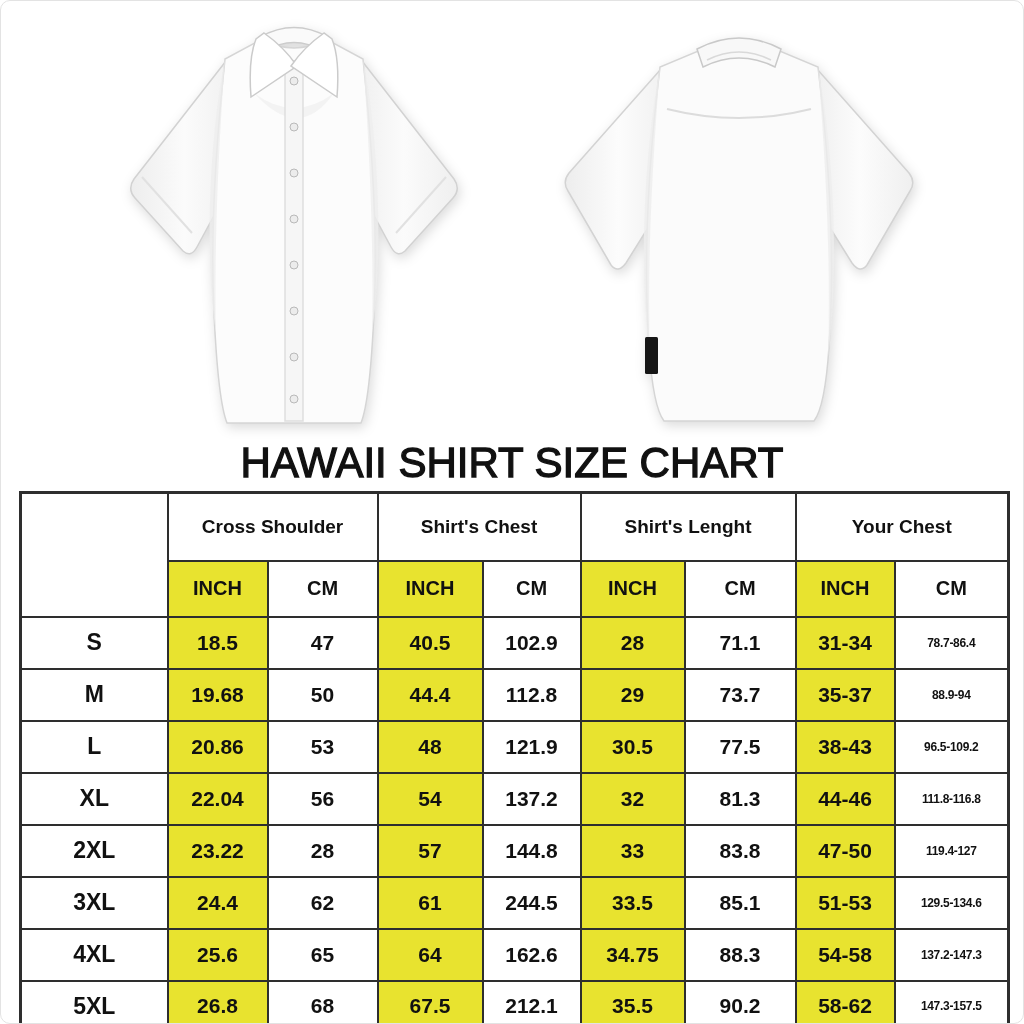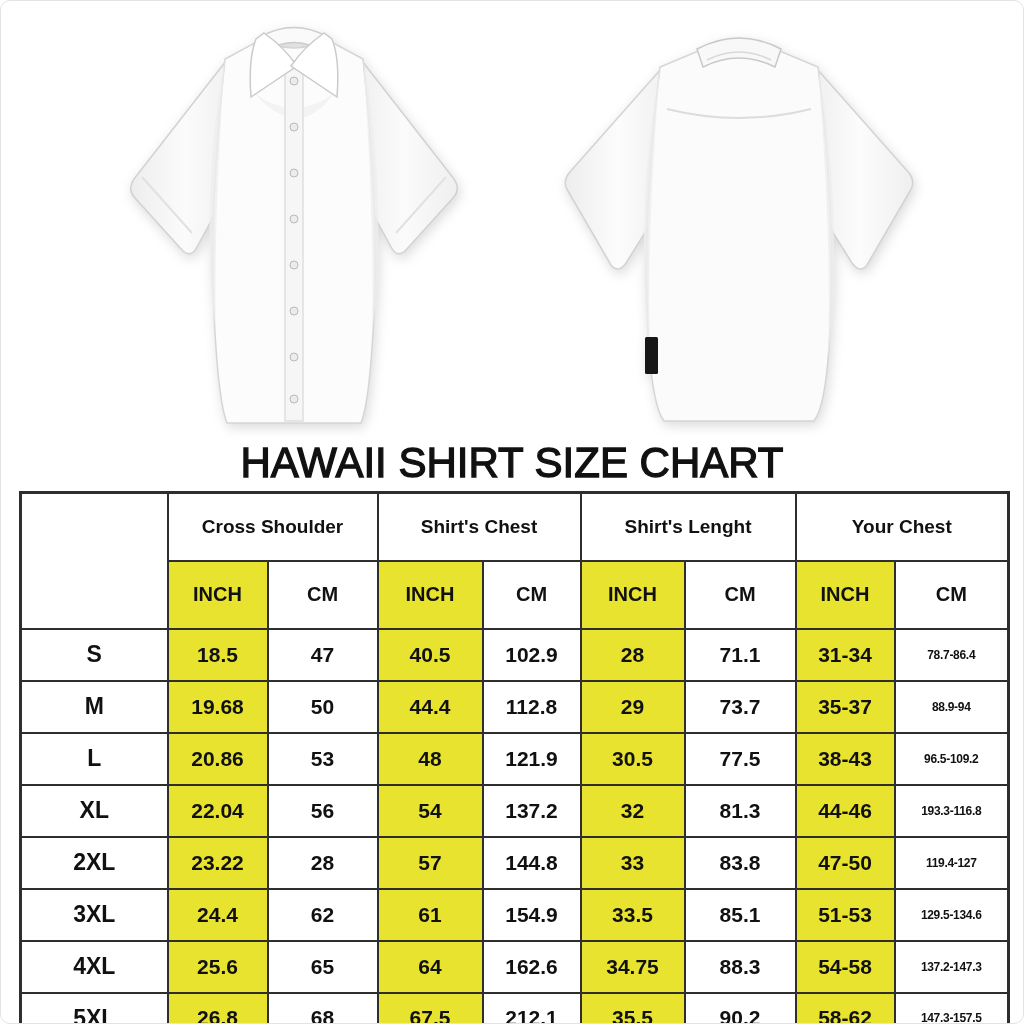--- a/index.html
+++ b/index.html
@@ -22,21 +22,21 @@
     border-collapse:collapse;table-layout:fixed;
     font-family:"Liberation Sans", sans-serif;
   }
   table.size-chart th, table.size-chart td{
     border:2px solid var(--border,#2e2e2e);
     text-align:center;vertical-align:middle;
     padding:0;color:#111;background:#ffffff;
   }
   table.size-chart{border:3px solid var(--border,#2e2e2e);}
   tr.group-row{height:68px;}
-  tr.unit-row{height:68px;}
+  tr.unit-row{height:56px;}
   tbody tr{height:52px;}
   th.group{font-size:19px;font-weight:bold;}
   th.corner{background:#ffffff;}
   th.unit{font-size:20px;font-weight:bold;}
   th.size-col{font-size:23px;font-weight:bold;background:#ffffff;}
   td{font-size:21px;font-weight:bold;}
   .inch{background:var(--highlight,#e8e32f) !important;}
   td.small{font-size:12px;letter-spacing:-0.3px;}
 </style>
 </head>
@@ -179,39 +179,39 @@
         </tr>
         <tr>
           <th class="size-col">XL</th>
           <td class="inch">22.04</td>
           <td class="cm">56</td>
           <td class="inch">54</td>
           <td class="cm">137.2</td>
           <td class="inch">32</td>
           <td class="cm">81.3</td>
           <td class="inch">44-46</td>
-          <td class="cm small">193.3-116.8</td>
+          <td class="cm small">111.8-116.8</td>
         </tr>
         <tr>
           <th class="size-col">2XL</th>
           <td class="inch">23.22</td>
           <td class="cm">28</td>
           <td class="inch">57</td>
           <td class="cm">144.8</td>
           <td class="inch">33</td>
           <td class="cm">83.8</td>
           <td class="inch">47-50</td>
           <td class="cm small">119.4-127</td>
         </tr>
         <tr>
           <th class="size-col">3XL</th>
           <td class="inch">24.4</td>
           <td class="cm">62</td>
           <td class="inch">61</td>
-          <td class="cm">154.9</td>
+          <td class="cm">244.5</td>
           <td class="inch">33.5</td>
           <td class="cm">85.1</td>
           <td class="inch">51-53</td>
           <td class="cm small">129.5-134.6</td>
         </tr>
         <tr>
           <th class="size-col">4XL</th>
           <td class="inch">25.6</td>
           <td class="cm">65</td>
           <td class="inch">64</td>

